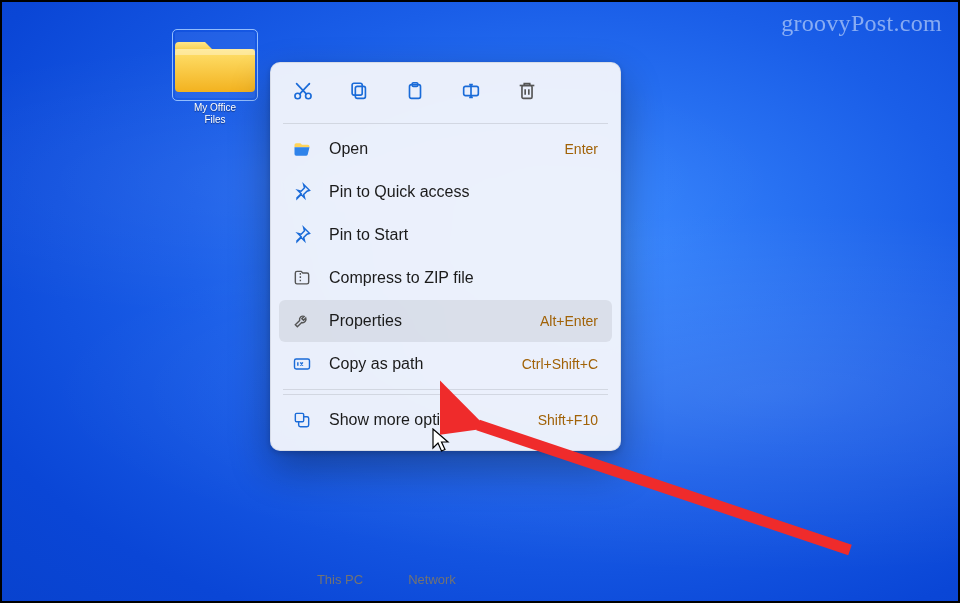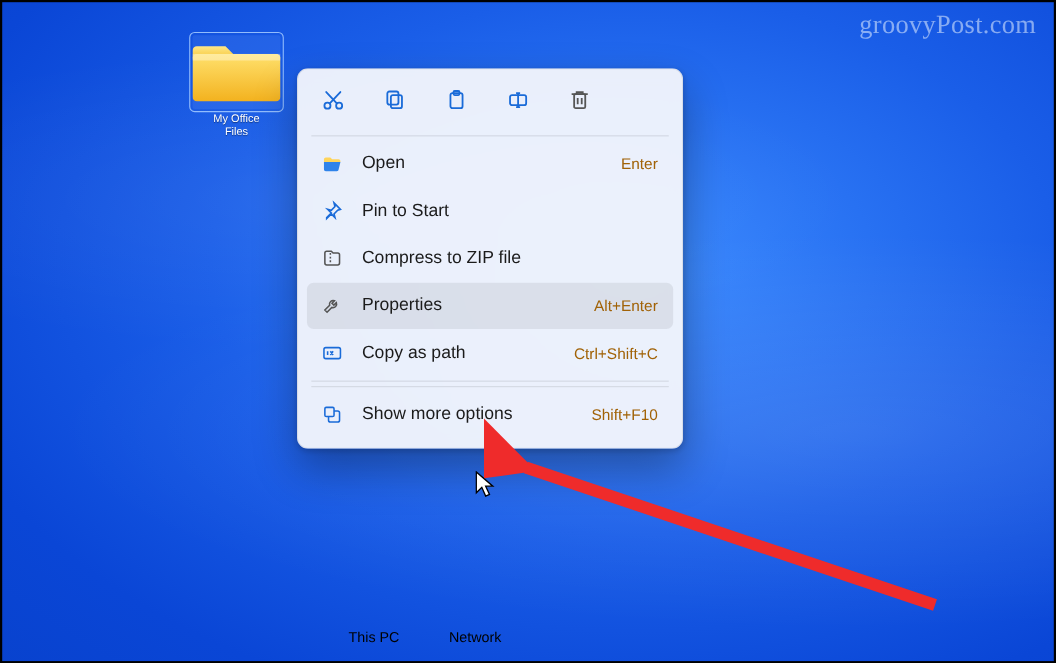--- a/index.html
+++ b/index.html
@@ -38,21 +38,21 @@
       text-align:center;
       color:#fff;
       font-size:10px;
       line-height:1.25;
       text-shadow:0 1px 1px rgba(0,0,0,.45);
       cursor:default;
     }
     .desktop-icon .icon-box{ display:inline-block; margin-bottom:4px; }
     .desktop-icon.sel .icon-box{ outline:1px solid rgba(160,200,255,.9); outline-offset:2px; border-radius:2px; background:rgba(120,170,255,.15);}
     #icon-folder{ top:32px; left:160px; }
-    .label-under{ position:absolute; font-size:13px; color:#000000; text-align:center; }
+    .label-under{ position:absolute; font-size:13px; color:#737373; text-align:center; }
     #label-thispc{ top:572px; left:300px; width:80px; }
     #label-network{ top:572px; left:392px; width:80px; }
 
     
     .context-menu{
       position:absolute; top:62px; left:270px;
       width:351px;
       background:rgba(246,248,252,.94);
       border:1px solid rgba(0,0,0,.08);
       border-radius:10px;
@@ -173,20 +173,29 @@
     <span class="mi-icon">
       <svg width="20" height="20" viewBox="0 0 24 24">
         <path d="M3 7a2 2 0 0 1 2-2h5l2 2h7a2 2 0 0 1 2 2v1H3z" fill="#ffd45a"></path>
         <path d="M3 10h18l-2 8a2 2 0 0 1-2 2H5a2 2 0 0 1-2-2z" fill="#2f83ea"></path>
       </svg>
     </span>
     <span class="mi-label">Open</span>
     <span class="mi-accel">Enter</span>
   </div>
 
+  <div class="menu-item">
+    <span class="mi-icon">
+      <svg width="20" height="20" viewBox="0 0 24 24" fill="none" stroke="#1a6bd8" stroke-width="1.8">
+        <path d="M14 3l7 7-3 1-4 4 1 4-4-4-5 5 0-1 5-5-4-4 4 1 4-4z"></path>
+      </svg>
+    </span>
+    <span class="mi-label">Pin to Quick access</span>
+    <span class="mi-accel"></span>
+  </div>
 
   <div class="menu-item">
     <span class="mi-icon">
       <svg width="20" height="20" viewBox="0 0 24 24" fill="none" stroke="#1a6bd8" stroke-width="1.8">
         <path d="M14 3l7 7-3 1-4 4 1 4-4-4-5 5 0-1 5-5-4-4 4 1 4-4z"></path>
       </svg>
     </span>
     <span class="mi-label">Pin to Start</span>
     <span class="mi-accel"></span>
   </div>

